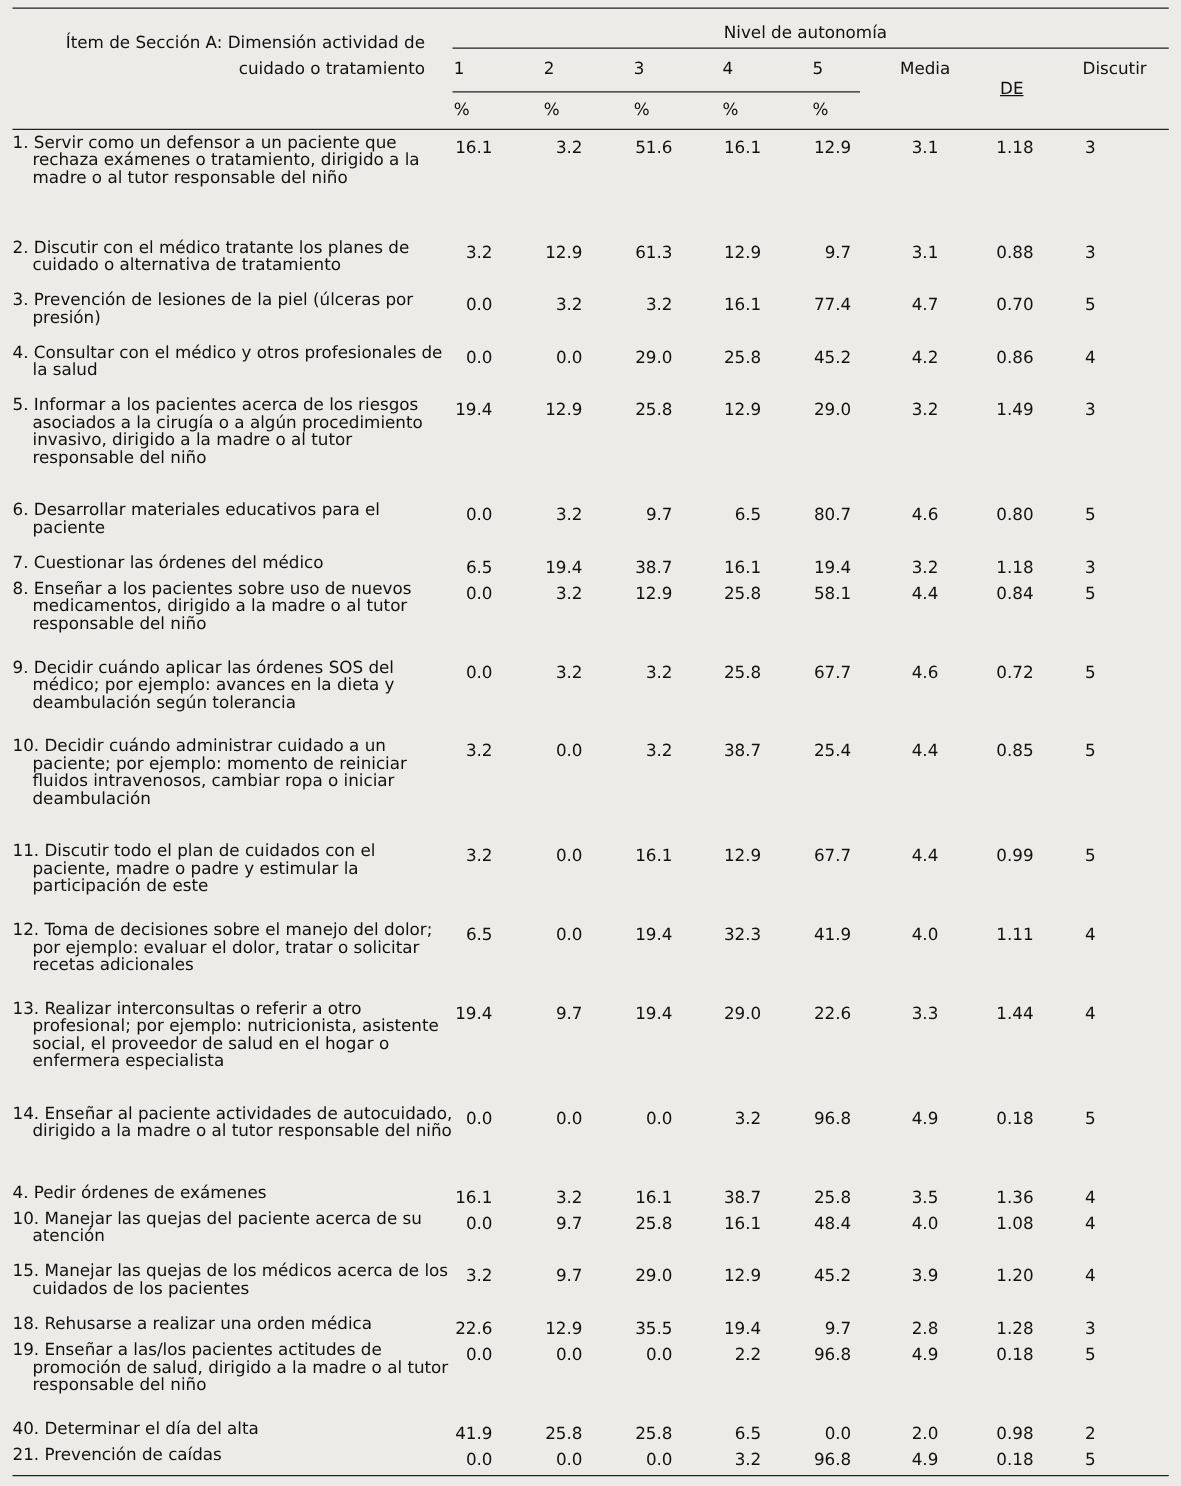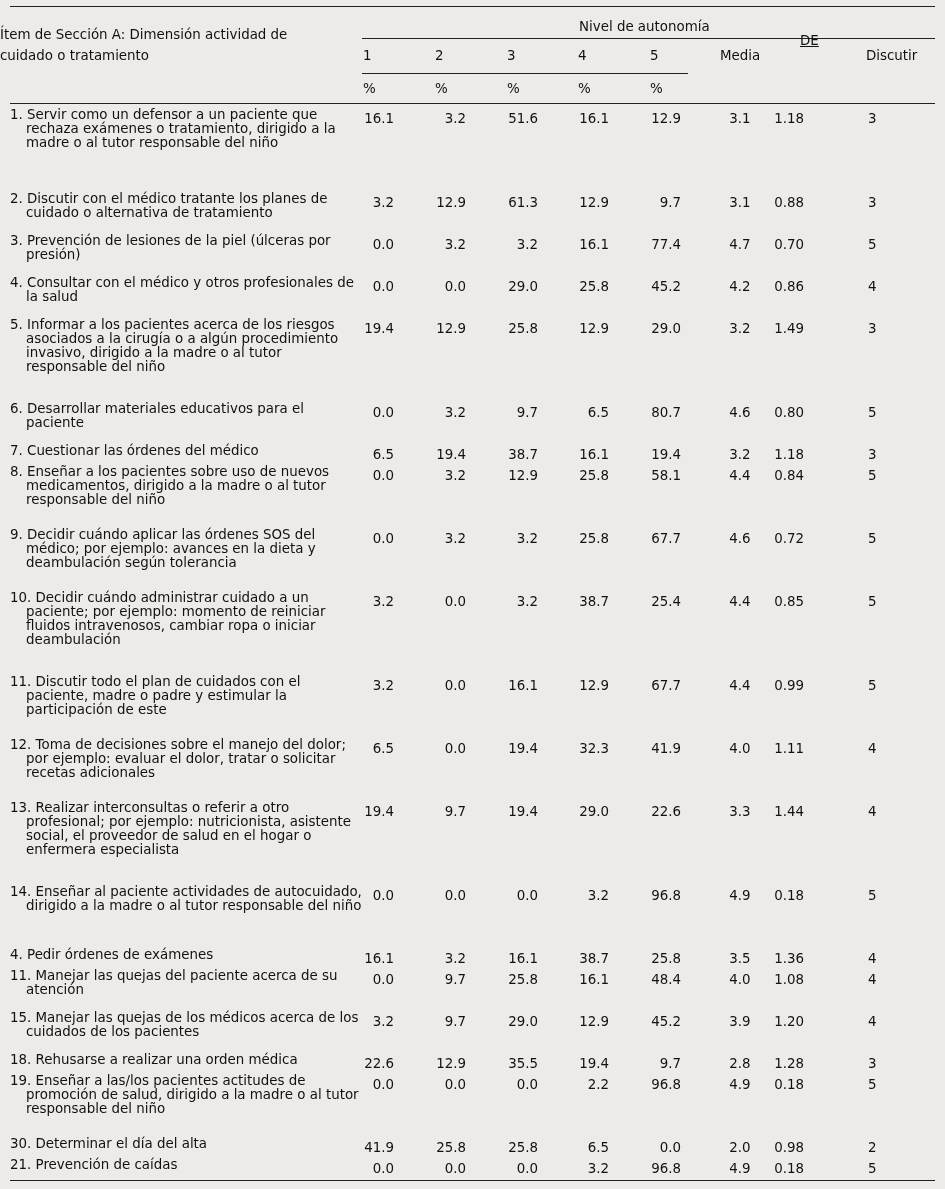--- a/index.html
+++ b/index.html
@@ -19,41 +19,41 @@
     line-height: 14px;
     padding-left: 16px; text-indent: -16px;
   }
   .num { position: absolute; line-height: 21px; text-align: right; }
   .c1 { left: 352px; width: 42px; }
   .c2 { left: 424px; width: 42px; }
   .c3 { left: 496px; width: 42px; }
   .c4 { left: 567px; width: 42px; }
   .c5 { left: 639px; width: 42px; }
   .cm { left: 720px; width: 40px; text-align: center; }
-  .cde { left: 764px; width: 40px; }
+  .cde { left: 792px; width: 40px; text-align: center; }
   .cmed { left: 868px; width: 30px; text-align: left; }
 </style>
 </head>
 <body>
 
 <div class="hline" style="left:10px; width:925px; top:6px;"></div>
 <div class="hline" style="left:362px; width:573px; top:38px;"></div>
 <div class="hline" style="left:362px; width:326px; top:73px;"></div>
 <div class="hline" style="left:10px; width:925px; top:103px;"></div>
 <div class="hline" style="left:10px; width:925px; top:1180px;"></div>
 
-<div class="hdr" style="left:0; top:24px; width:330px;">Ítem de Sección A: Dimensión actividad de cuidado o tratamiento</div>
+<div class="hdr" style="left:10px; top:24px; width:330px;text-align:right;">Ítem de Sección A: Dimensión actividad de cuidado o tratamiento</div>
 <div class="hdr" style="left:579px; top:16px;">Nivel de autonomía</div>
 <div class="hdr" style="left:363px; top:45px;">1</div>
 <div class="hdr" style="left:435px; top:45px;">2</div>
 <div class="hdr" style="left:507px; top:45px;">3</div>
 <div class="hdr" style="left:578px; top:45px;">4</div>
 <div class="hdr" style="left:650px; top:45px;">5</div>
 <div class="hdr" style="left:720px; top:45px;">Media</div>
-<div class="hdr" style="left:800px; top:30px;text-decoration:underline;">DE</div>
+<div class="hdr" style="left:800px; top:61px;text-decoration:underline;">DE</div>
 <div class="hdr" style="left:866px; top:45px;">Discutir</div>
 <div class="hdr" style="left:363px; top:78px;">%</div>
 <div class="hdr" style="left:435px; top:78px;">%</div>
 <div class="hdr" style="left:507px; top:78px;">%</div>
 <div class="hdr" style="left:578px; top:78px;">%</div>
 <div class="hdr" style="left:650px; top:78px;">%</div>
 
 <div id="rows">
     <div class="row" style="top: 108px;">
       <div class="item">1. Servir como un defensor a un paciente que rechaza exámenes o tratamiento, dirigido a la madre o al tutor responsable del niño</div>
@@ -214,21 +214,21 @@
       <div class="num c1">16.1</div>
       <div class="num c2">3.2</div>
       <div class="num c3">16.1</div>
       <div class="num c4">38.7</div>
       <div class="num c5">25.8</div>
       <div class="num cm">3.5</div>
       <div class="num cde">1.36</div>
       <div class="num cmed">4</div>
     </div>
     <div class="row" style="top: 969px;">
-      <div class="item">11. Manejar las quejas del paciente acerca de su atención</div>
+      <div class="item">10. Manejar las quejas del paciente acerca de su atención</div>
       <div class="num c1">0.0</div>
       <div class="num c2">9.7</div>
       <div class="num c3">25.8</div>
       <div class="num c4">16.1</div>
       <div class="num c5">48.4</div>
       <div class="num cm">4.0</div>
       <div class="num cde">1.08</div>
       <div class="num cmed">4</div>
     </div>
     <div class="row" style="top: 1011px;">
@@ -258,21 +258,21 @@
       <div class="num c1">0.0</div>
       <div class="num c2">0.0</div>
       <div class="num c3">0.0</div>
       <div class="num c4">2.2</div>
       <div class="num c5">96.8</div>
       <div class="num cm">4.9</div>
       <div class="num cde">0.18</div>
       <div class="num cmed">5</div>
     </div>
     <div class="row" style="top: 1137px;">
-      <div class="item">30. Determinar el día del alta</div>
+      <div class="item">40. Determinar el día del alta</div>
       <div class="num c1">41.9</div>
       <div class="num c2">25.8</div>
       <div class="num c3">25.8</div>
       <div class="num c4">6.5</div>
       <div class="num c5">0.0</div>
       <div class="num cm">2.0</div>
       <div class="num cde">0.98</div>
       <div class="num cmed">2</div>
     </div>
     <div class="row" style="top: 1158px;">

